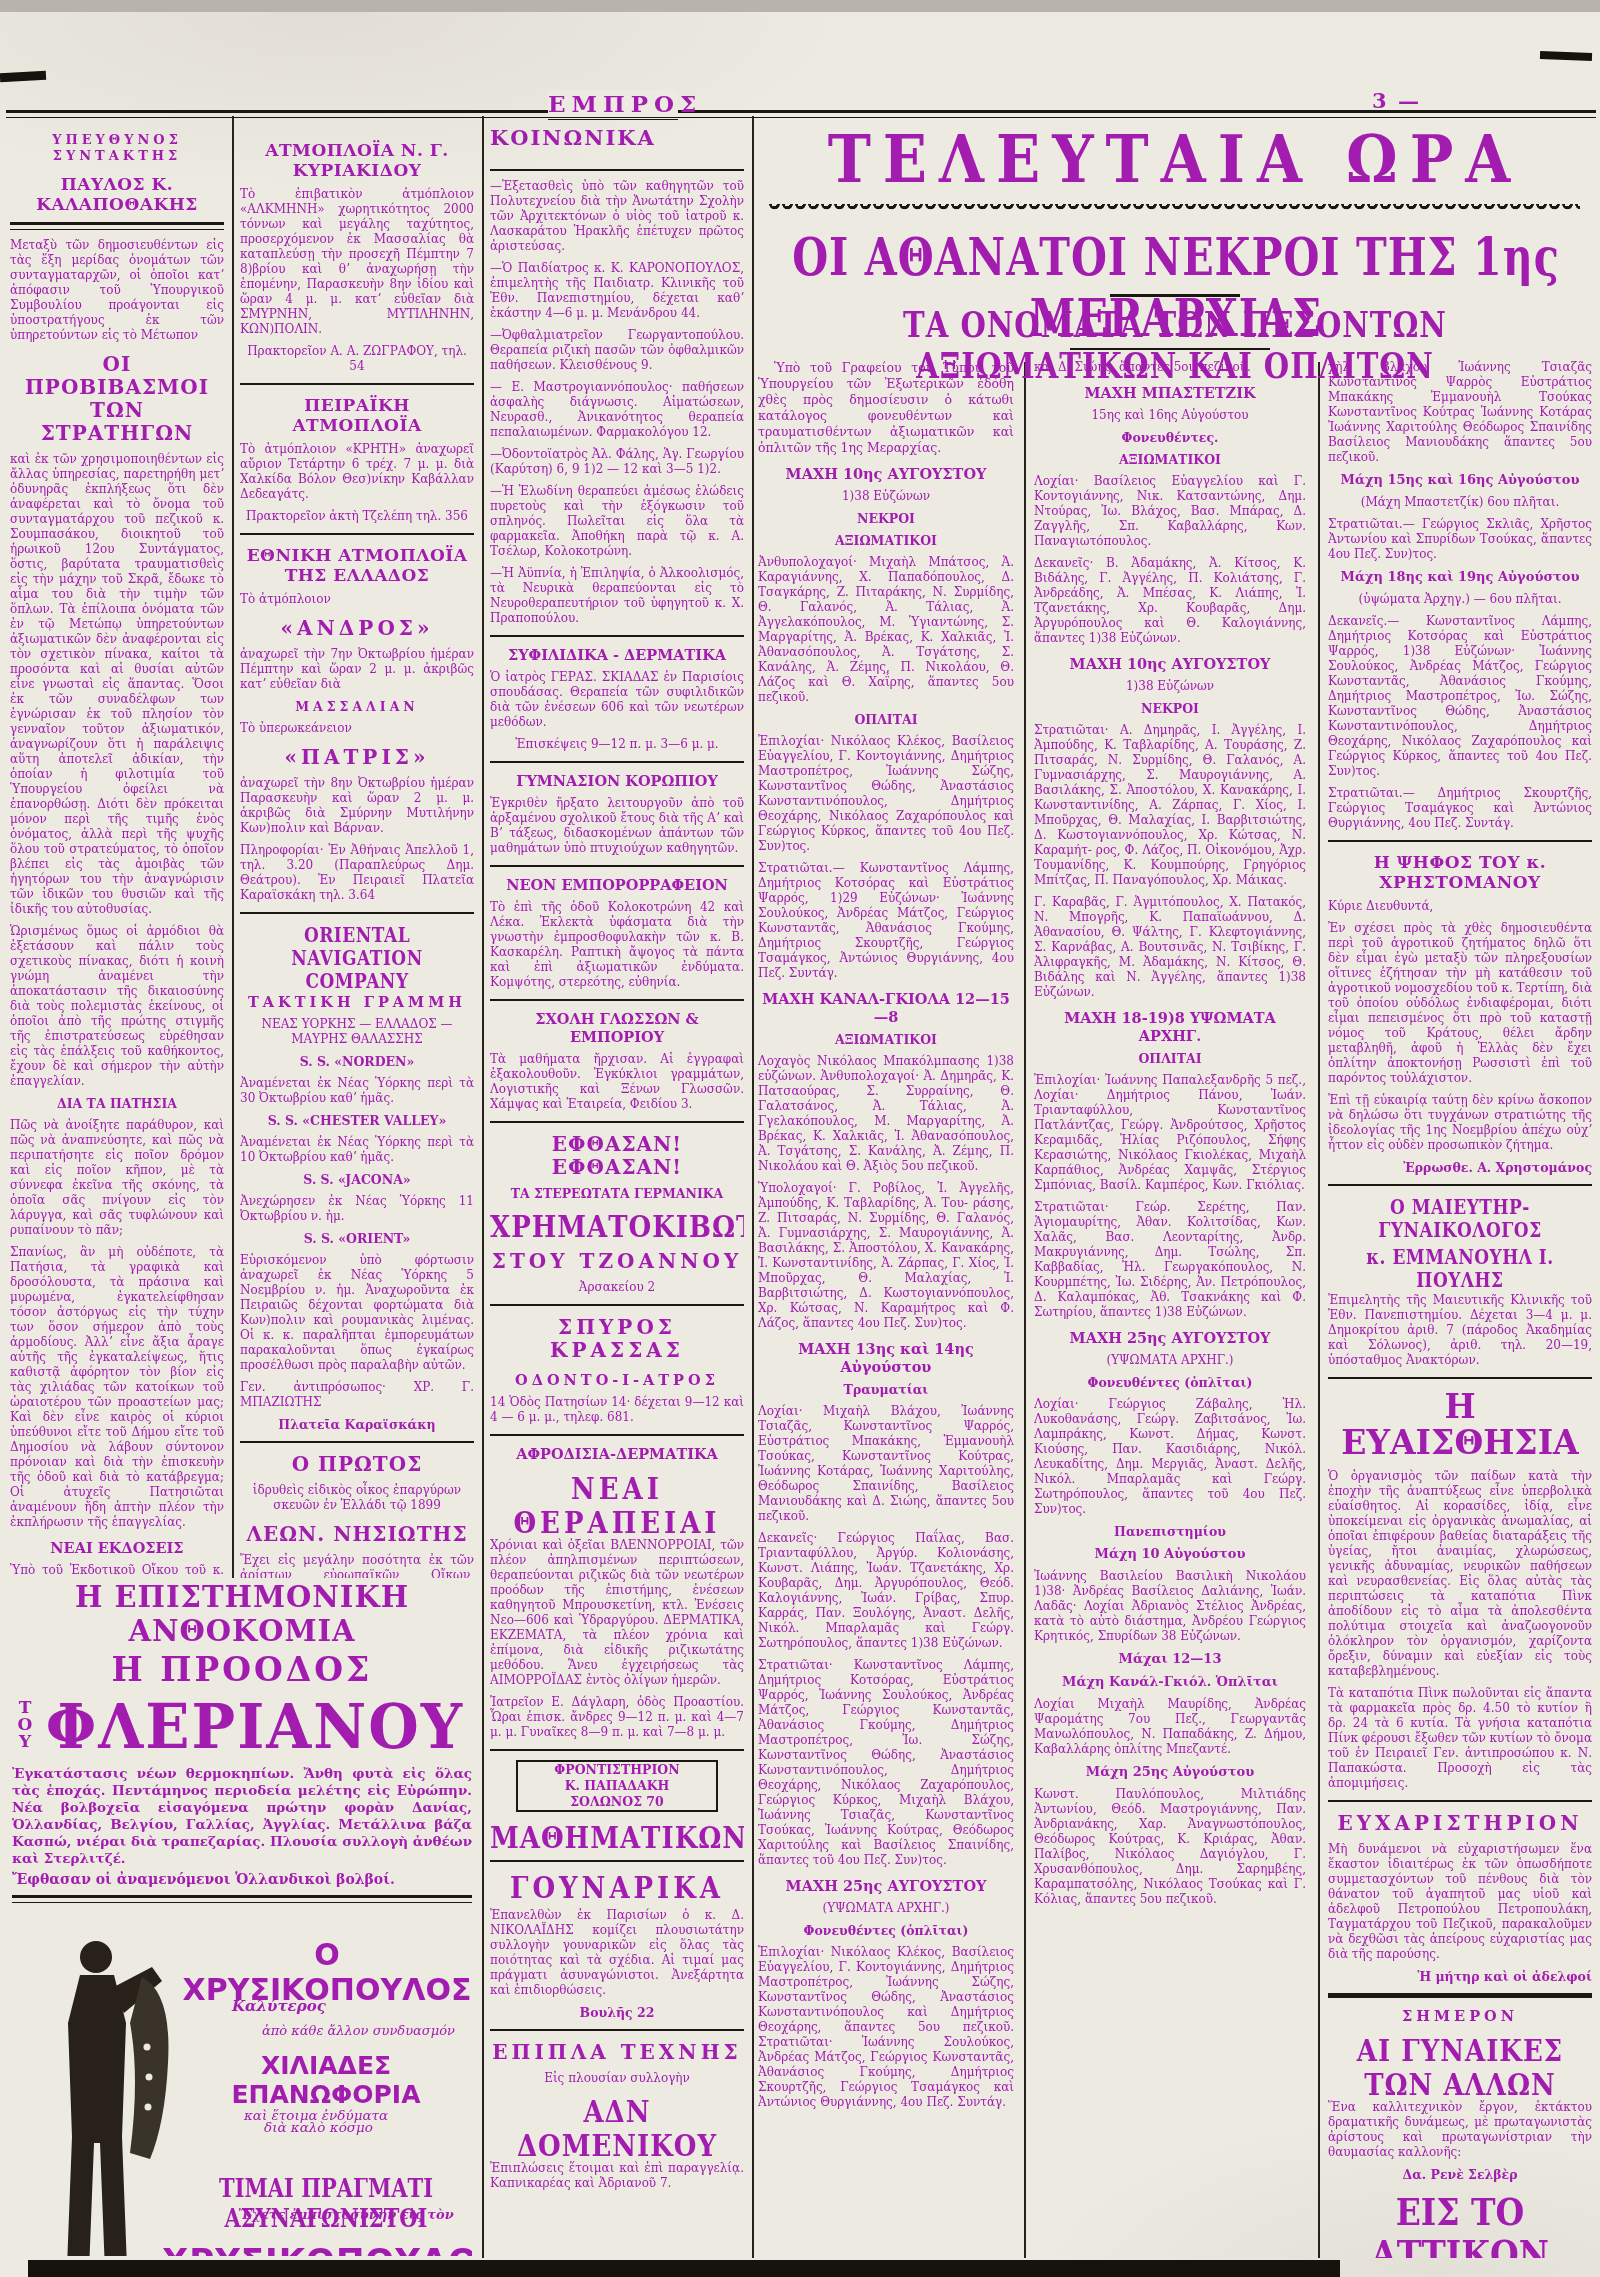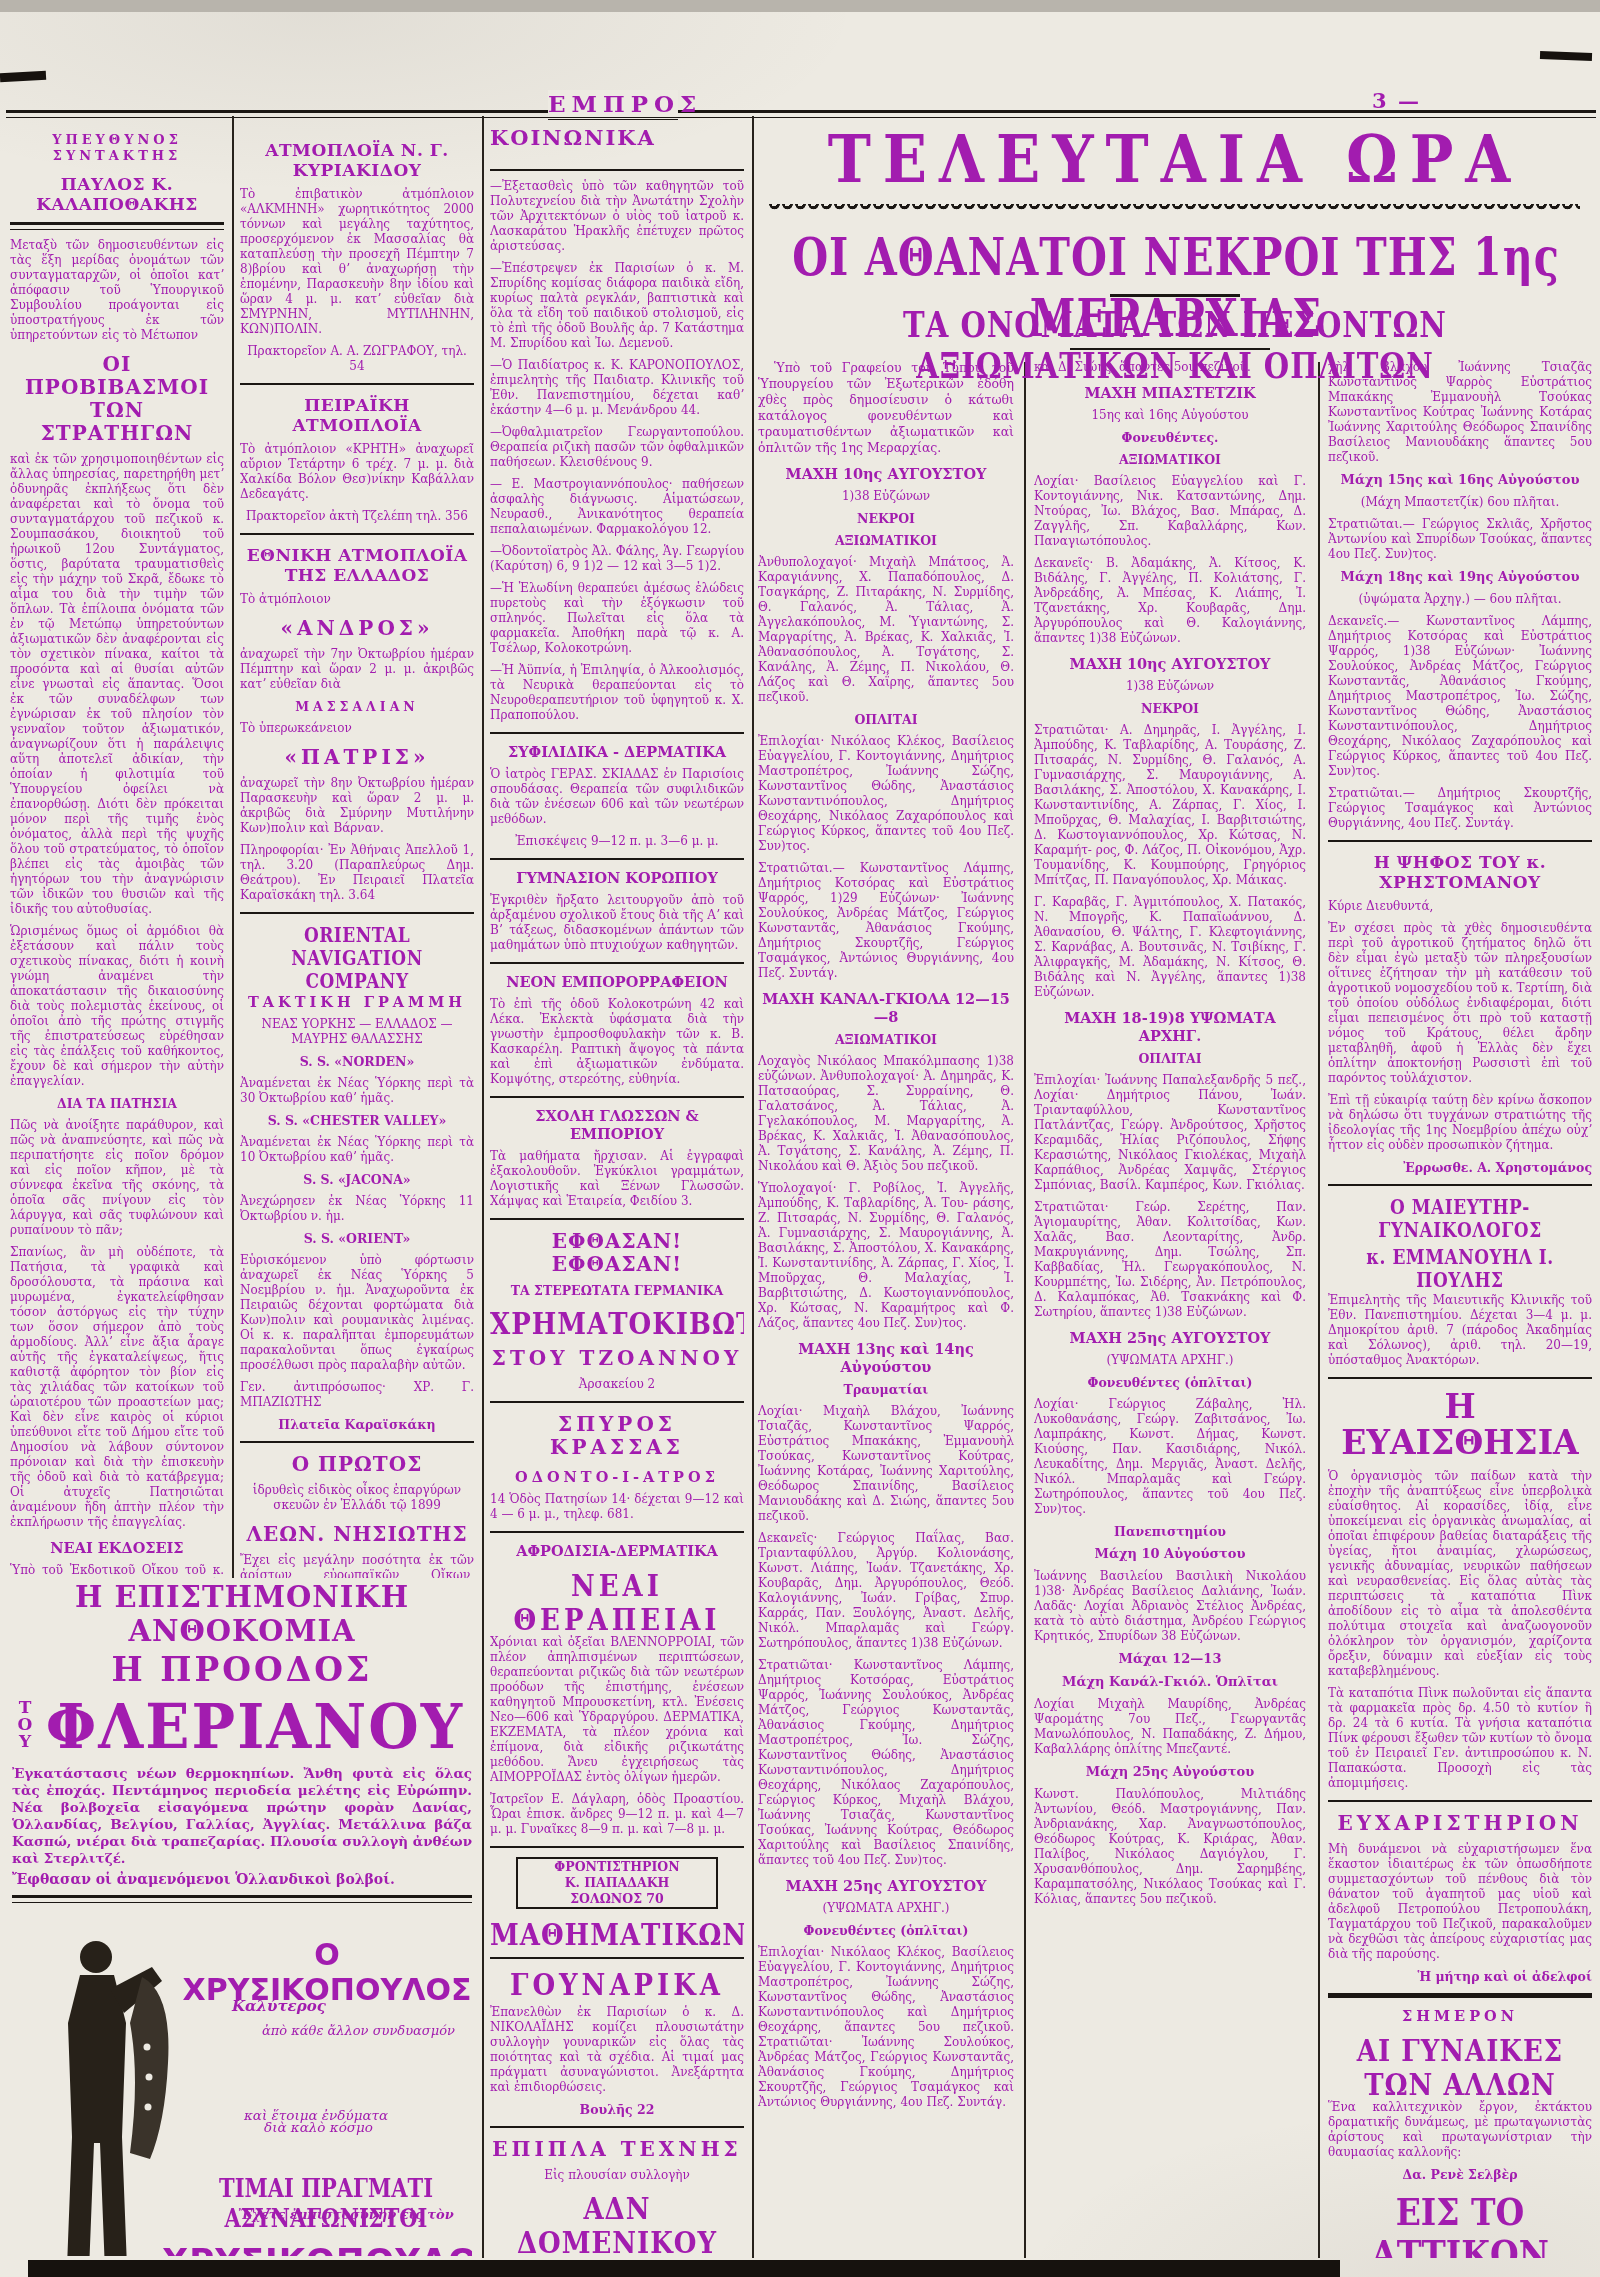--- a/index.html
+++ b/index.html
@@ -143,21 +143,20 @@
       <div class="blk centerb">Πλατεῖα Καραϊσκάκη</div>
       <div class="blk rulefull"></div>
       <div class="blk big">Ο ΠΡΩΤΟΣ</div>
       <div class="blk center">ἱδρυθεὶς εἰδικὸς οἶκος ἐπαργύρων σκευῶν ἐν Ἑλλάδι τῷ 1899</div>
       <div class="blk big">ΛΕΩΝ. ΝΗΣΙΩΤΗΣ</div>
       <div class="blk body">Ἔχει εἰς μεγάλην ποσότητα ἐκ τῶν ἀρίστων εὐρωπαϊκῶν Οἴκων, μαχαιροπήρουνα, φρουτιέρες, σερβὶς τσαγίου καὶ λικέρ, δοχεῖα, ζαρδινιέρες, τουαλέττες κλπ. Εἰδικὸν τμῆμα ἀγαλμάτων. Πώλησις λιανικὴ καὶ χονδρική. Τὸ συμφέρον σας ἐπιβάλλει μίαν ἐπίσκεψιν.</div>
     </div>
   <div class="colbox" style="left:490px;top:114px;width:254px;height:2132px;">
       <div class="blk hL">ΚΟΙΝΩΝΙΚΑ</div>
       <div class="blk body">—Ἐξετασθεὶς ὑπὸ τῶν καθηγητῶν τοῦ Πολυτεχνείου διὰ τὴν Ἀνωτάτην Σχολὴν τῶν Ἀρχιτεκτόνων ὁ υἱὸς τοῦ ἰατροῦ κ. Λασκαράτου Ἡρακλῆς ἐπέτυχεν πρῶτος ἀριστεύσας.</div>
-      <div class="blk body">—Ἐπέστρεψεν ἐκ Παρισίων ὁ κ. Μ. Σπυρίδης κομίσας διάφορα παιδικὰ εἴδη, κυρίως παλτὰ ρεγκλάν, βαπτιστικὰ καὶ ὅλα τὰ εἴδη τοῦ παιδικοῦ στολισμοῦ, εἰς τὸ ἐπὶ τῆς ὁδοῦ Βουλῆς ἀρ. 7 Κατάστημα Μ. Σπυρίδου καὶ Ἰω. Δεμενοῦ.</div>
       <div class="blk body">—Ὁ Παιδίατρος κ. Κ. ΚΑΡΟΝΟΠΟΥΛΟΣ, ἐπιμελητὴς τῆς Παιδιατρ. Κλινικῆς τοῦ Ἐθν. Πανεπιστημίου, δέχεται καθʼ ἑκάστην 4—6 μ. μ. Μενάνδρου 44.</div>
       <div class="blk body">—Ὀφθαλμιατρεῖον Γεωργαντοπούλου. Θεραπεία ριζικὴ πασῶν τῶν ὀφθαλμικῶν παθήσεων. Κλεισθένους 9.</div>
       <div class="blk body">— Ε. Μαστρογιαννόπουλος· παθήσεων ἀσφαλὴς διάγνωσις. Αἱματώσεων, Νευρασθ., Ἀνικανότητος θεραπεία πεπαλαιωμένων. Φαρμακολόγου 12.</div>
       <div class="blk body">—Ὀδοντοϊατρὸς Ἀλ. Φάλης, Ἁγ. Γεωργίου (Καρύτση) 6, 9 1)2 — 12 καὶ 3—5 1)2.</div>
       <div class="blk body">—Ἡ Ἑλωδίνη θεραπεύει ἀμέσως ἑλώδεις πυρετοὺς καὶ τὴν ἐξόγκωσιν τοῦ σπληνός. Πωλεῖται εἰς ὅλα τὰ φαρμακεῖα. Ἀποθήκη παρὰ τῷ κ. Α. Τσέλωρ, Κολοκοτρώνη.</div>
       <div class="blk body">—Ἡ Ἀϋπνία, ἡ Ἐπιληψία, ὁ Ἀλκοολισμός, τὰ Νευρικὰ θεραπεύονται εἰς τὸ Νευροθεραπευτήριον τοῦ ὑφηγητοῦ κ. Χ. Πραποπούλου.</div>
       <div class="blk rulefull"></div>
       <div class="blk h2">ΣΥΦΙΛΙΔΙΚΑ - ΔΕΡΜΑΤΙΚΑ</div>
       <div class="blk body">Ὁ ἰατρὸς ΓΕΡΑΣ. ΣΚΙΑΔΑΣ ἐν Παρισίοις σπουδάσας. Θεραπεία τῶν συφιλιδικῶν διὰ τῶν ἐνέσεων 606 καὶ τῶν νεωτέρων μεθόδων.</div>
       <div class="blk center">Ἐπισκέψεις 9—12 π. μ. 3—6 μ. μ.</div>
@@ -306,20 +305,21 @@
         <path d="M80 62 L122 40 L132 54 L94 86 Z" fill="#272119"></path>
         <path d="M112 50 Q142 66 138 136 Q135 196 120 232 L100 226 Q110 150 100 96 Z" fill="#3a332a"></path>
         <circle cx="117" cy="120" r="3.5" fill="#edeae2"></circle>
         <circle cx="119" cy="150" r="3.5" fill="#edeae2"></circle>
         <circle cx="118" cy="180" r="3.5" fill="#edeae2"></circle>
         <path d="M30 368 Q70 356 120 368 L118 378 Q70 368 32 378 Z" fill="#272119" opacity=".7"></path>
       </svg>
       <div class="ch-title">Ο ΧΡΥΣΙΚΟΠΟΥΛΟΣ</div>
       <div class="ch-l1">Καλύτερος</div>
       <div class="ch-l2">ἀπὸ κάθε ἄλλον συνδυασμόν</div>
+      <div class="ch-big1">ΧΙΛΙΑΔΕΣ ΕΠΑΝΩΦΟΡΙΑ</div>
       <div class="ch-l3">καὶ ἕτοιμα ἐνδύματα</div>
       <div class="ch-l4">διὰ καλὸ κόσμο</div>
       <div class="ch-big2">ΤΙΜΑΙ ΠΡΑΓΜΑΤΙ ΑΣΥΝΑΓΩΝΙΣΤΟΙ</div>
       <div class="ch-l5">Ἔχετε ἐμπιστοσύνην εἰς τὸν</div>
       <div class="ch-big3">ΧΡΥΣΙΚΟΠΟΥΛΟΝ</div>
     </div>
   </div>
 
   <div id="blackbar"></div>
 </div>

